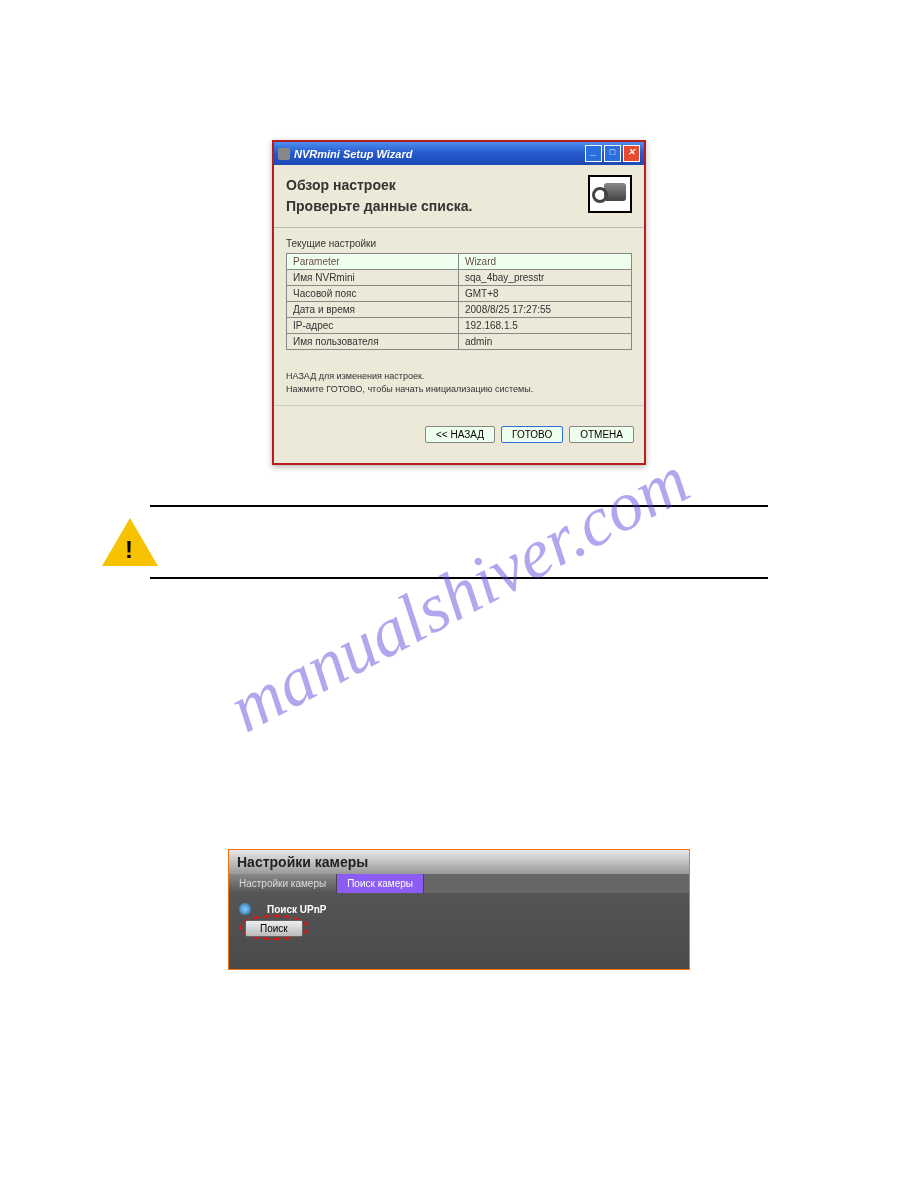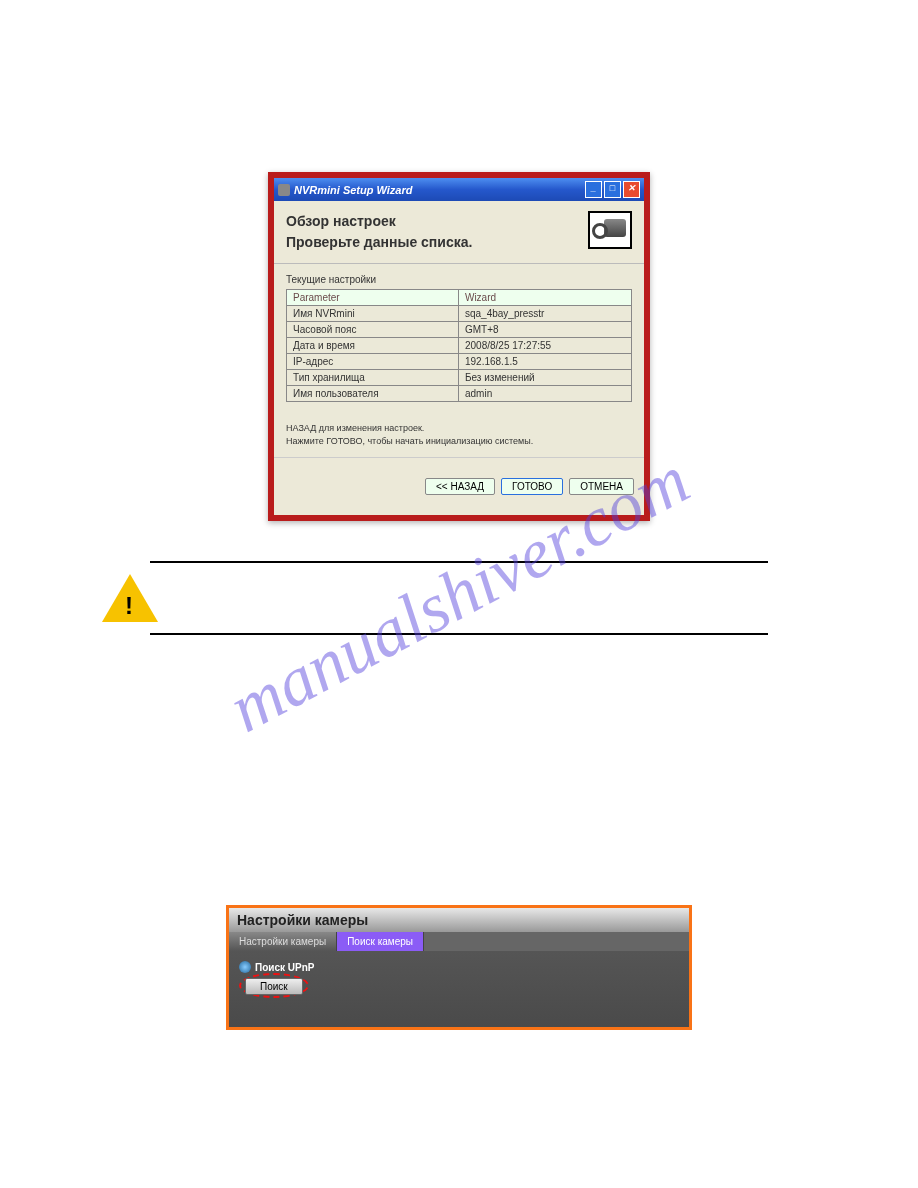--- a/index.html
+++ b/index.html
@@ -1,17 +1,17 @@
 <!DOCTYPE html>
 <html><head>
 <meta charset="utf-8">
 <style>
 body{margin:0;background:#fff;font-family:Arial,sans-serif;width:918px;height:1188px;position:relative}
 .page{padding:60px 90px}
-.win{width:370px;margin:112px auto 30px;border:6px solid #b91c1c;background:#ebe9d8;box-shadow:0 2px 6px rgba(0,0,0,.3)}
+.win{width:370px;margin:80px auto 30px;border:2px solid #b91c1c;background:#ebe9d8;box-shadow:0 2px 6px rgba(0,0,0,.3)}
 .titlebar{background:linear-gradient(#4d8ef0,#2558cc 50%,#1d4ab5);color:#fff;font-weight:bold;font-size:11px;font-style:italic;padding:3px 4px;display:flex;align-items:center;justify-content:space-between}
 .tbl{display:flex;align-items:center;gap:4px}
 .tbl-ico{width:12px;height:12px;background:#888;border-radius:2px}
 .winbtns{display:flex;gap:2px}
 .wb{width:15px;height:15px;border:1px solid #fff;background:#2a6fde;color:#fff;font-size:9px;line-height:13px;text-align:center}
 .wb.cl{background:#e84b2e}
 .hdr{padding:10px 12px;display:flex;justify-content:space-between;align-items:flex-start;border-bottom:1px solid #bbb;background:#ece9d8}
 .hdr-txt{font-size:14px;font-weight:bold;color:#333;line-height:1.5}
 .cam-ic{width:40px;height:34px;border:2px solid #000;position:relative;background:#fff}
 .cam-ic::before{content:"";position:absolute;right:4px;top:6px;width:22px;height:18px;background:linear-gradient(#888,#444);border-radius:3px}
@@ -22,27 +22,27 @@
 .tbl2 th{background:#efe;border:1px solid #888;padding:2px 6px;text-align:left;font-weight:normal;color:#6a4b4b}
 .tbl2 td{border:1px solid #888;padding:2px 6px}
 .note{font-size:9px;color:#333;margin-top:20px;line-height:1.4}
 .btnrow{display:flex;justify-content:flex-end;gap:6px;padding:20px 10px;background:#ece9d8;border-top:1px solid #ccc}
 .btn{font-size:10px;padding:2px 10px;background:#efe;border:1px solid #888;border-radius:2px;cursor:pointer}
 .btn.hl{border:1.5px solid #2a6fde}
 .warnrow{border-top:2px solid #000;border-bottom:2px solid #000;margin:40px 60px 0;height:70px;display:flex;align-items:center;gap:16px}
 .tri{width:0;height:0;border-left:28px solid transparent;border-right:28px solid transparent;border-bottom:48px solid #f7c200;position:relative;margin-left:-48px}
 .tri::after{content:"!";position:absolute;left:-5px;top:18px;font-size:24px;font-weight:bold;color:#000}
 .wm{position:absolute;left:50%;top:50%;transform:translate(-50%,-50%) rotate(-28deg);font-size:70px;color:rgba(80,60,220,.45);font-style:italic;font-weight:500;pointer-events:none;font-family:'Times New Roman',serif}
-.campanel{width:460px;margin:270px auto 0;background:#4a4a4a;border:3px solid #f97316}
+.campanel{width:460px;margin:270px auto 0;background:#4a4a4a;border:1px solid #f97316}
 .cphdr{background:linear-gradient(#e8e8e8,#999);color:#222;font-size:14px;font-weight:bold;padding:4px 8px}
 .tabs{display:flex;background:#666;font-size:10px}
 .tab{padding:4px 10px;background:linear-gradient(#888,#555);color:#ddd;border-right:1px solid #444;cursor:pointer}
 .tab.act{background:#8b5cf6;color:#fff}
 .cpbody{background:linear-gradient(#555,#4a4a4a);padding:10px;min-height:56px}
-.uplabel{color:#fff;font-size:10px;font-weight:bold;display:flex;align-items:center;gap:4px}
+.uplabel{color:#fff;font-size:10px;font-weight:bold;display:flex;align-items:center;gap:16px}
 .globe{width:12px;height:12px;border-radius:50%;background:radial-gradient(#8cf,#269)}
 .srch{margin-top:1px;padding:2px 14px;font-size:10px;background:linear-gradient(#eee,#bbb);border:1px solid #666;border-radius:2px;cursor:pointer}
 .ring{border:2px dashed #e11;border-radius:50%/50%;padding:1px 4px;display:inline-block}
 </style>
 </head>
 <body>
 
 <div class="page">
 
 <div class="win">
@@ -82,24 +82,20 @@
             </tr>
       <tr>
               <td>Дата и время</td>
               <td>2008/8/25 17:27:55</td>
             </tr>
       <tr>
               <td>IP-адрес</td>
               <td>192.168.1.5</td>
             </tr>
       <tr>
-              <td>Тип хранилища</td>
-              <td>Без изменений</td>
-            </tr>
-      <tr>
               <td>Имя пользователя</td>
               <td>admin</td>
             </tr>
     </tbody>
         </table>
     <div class="note">
       <div>НАЗАД для изменения настроек.</div>
       <div>Нажмите ГОТОВО, чтобы начать инициализацию системы.</div>
     </div>
   </div>

